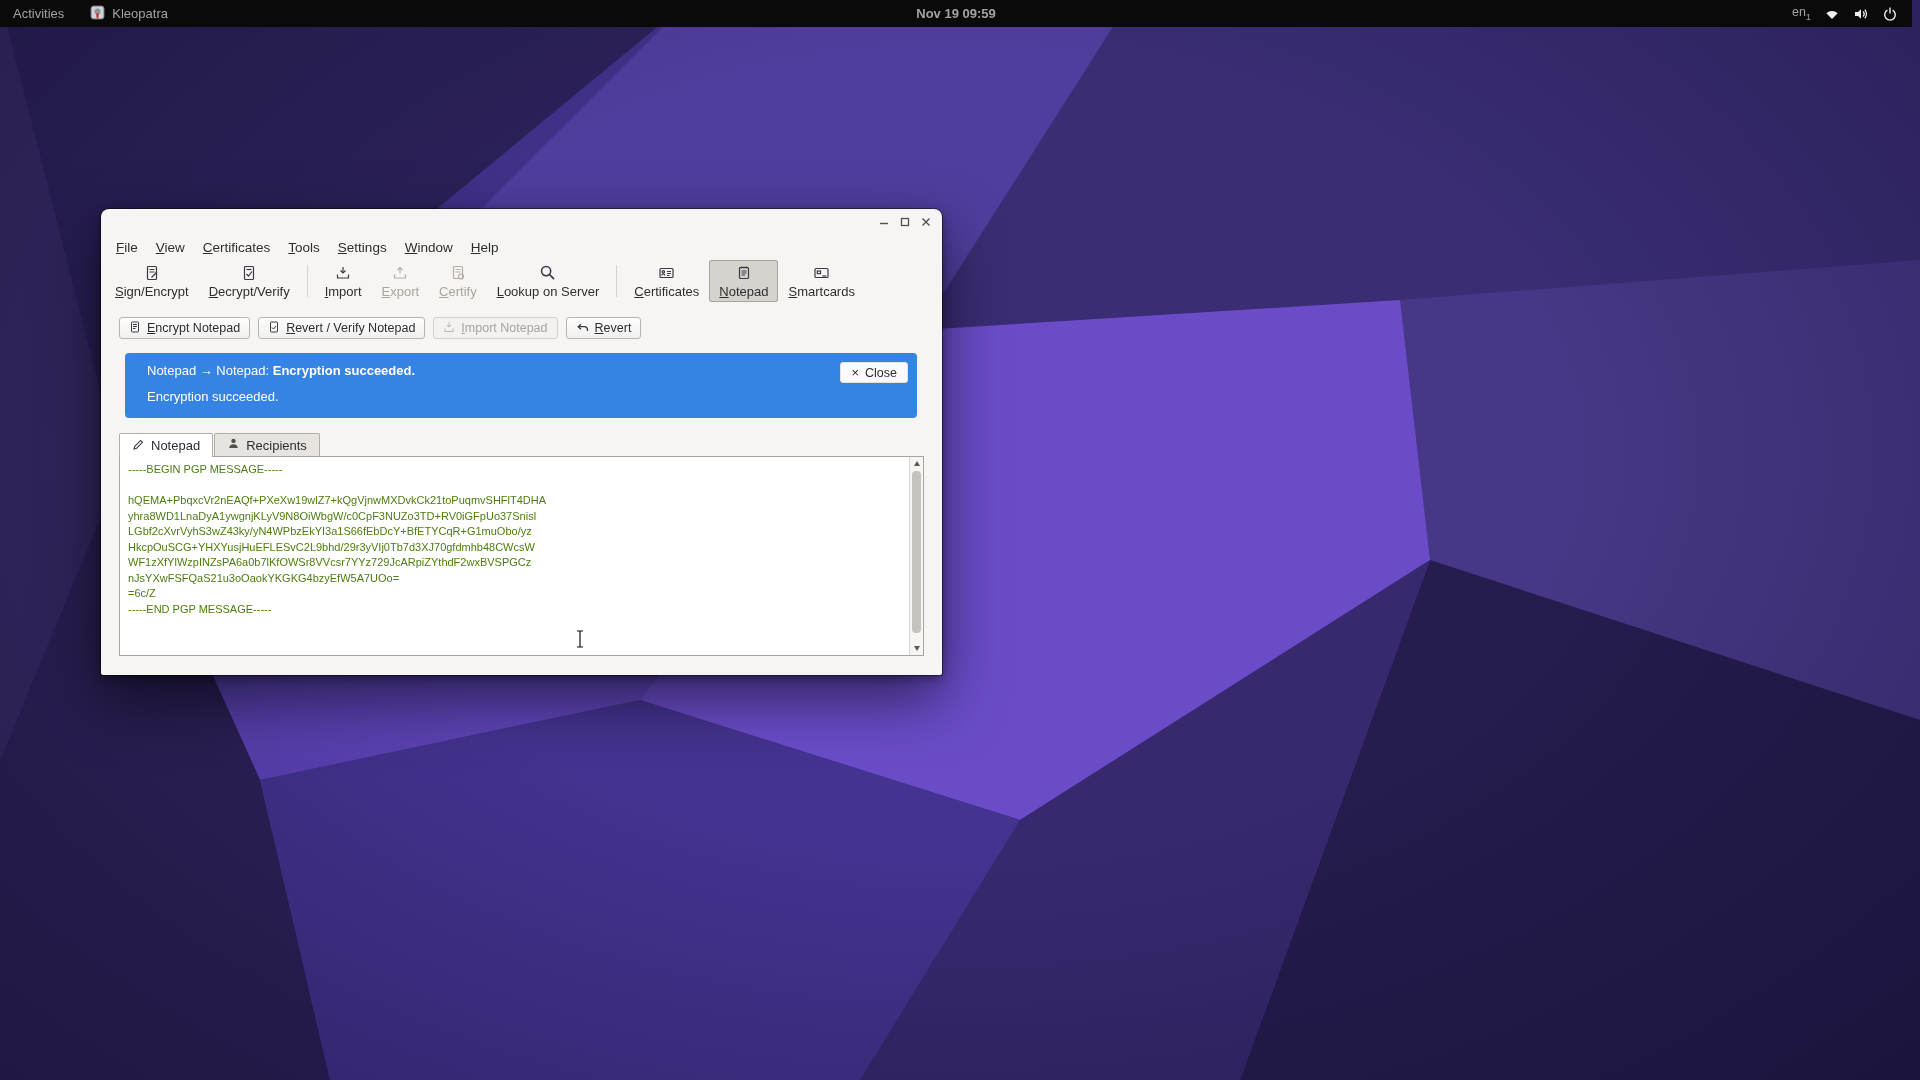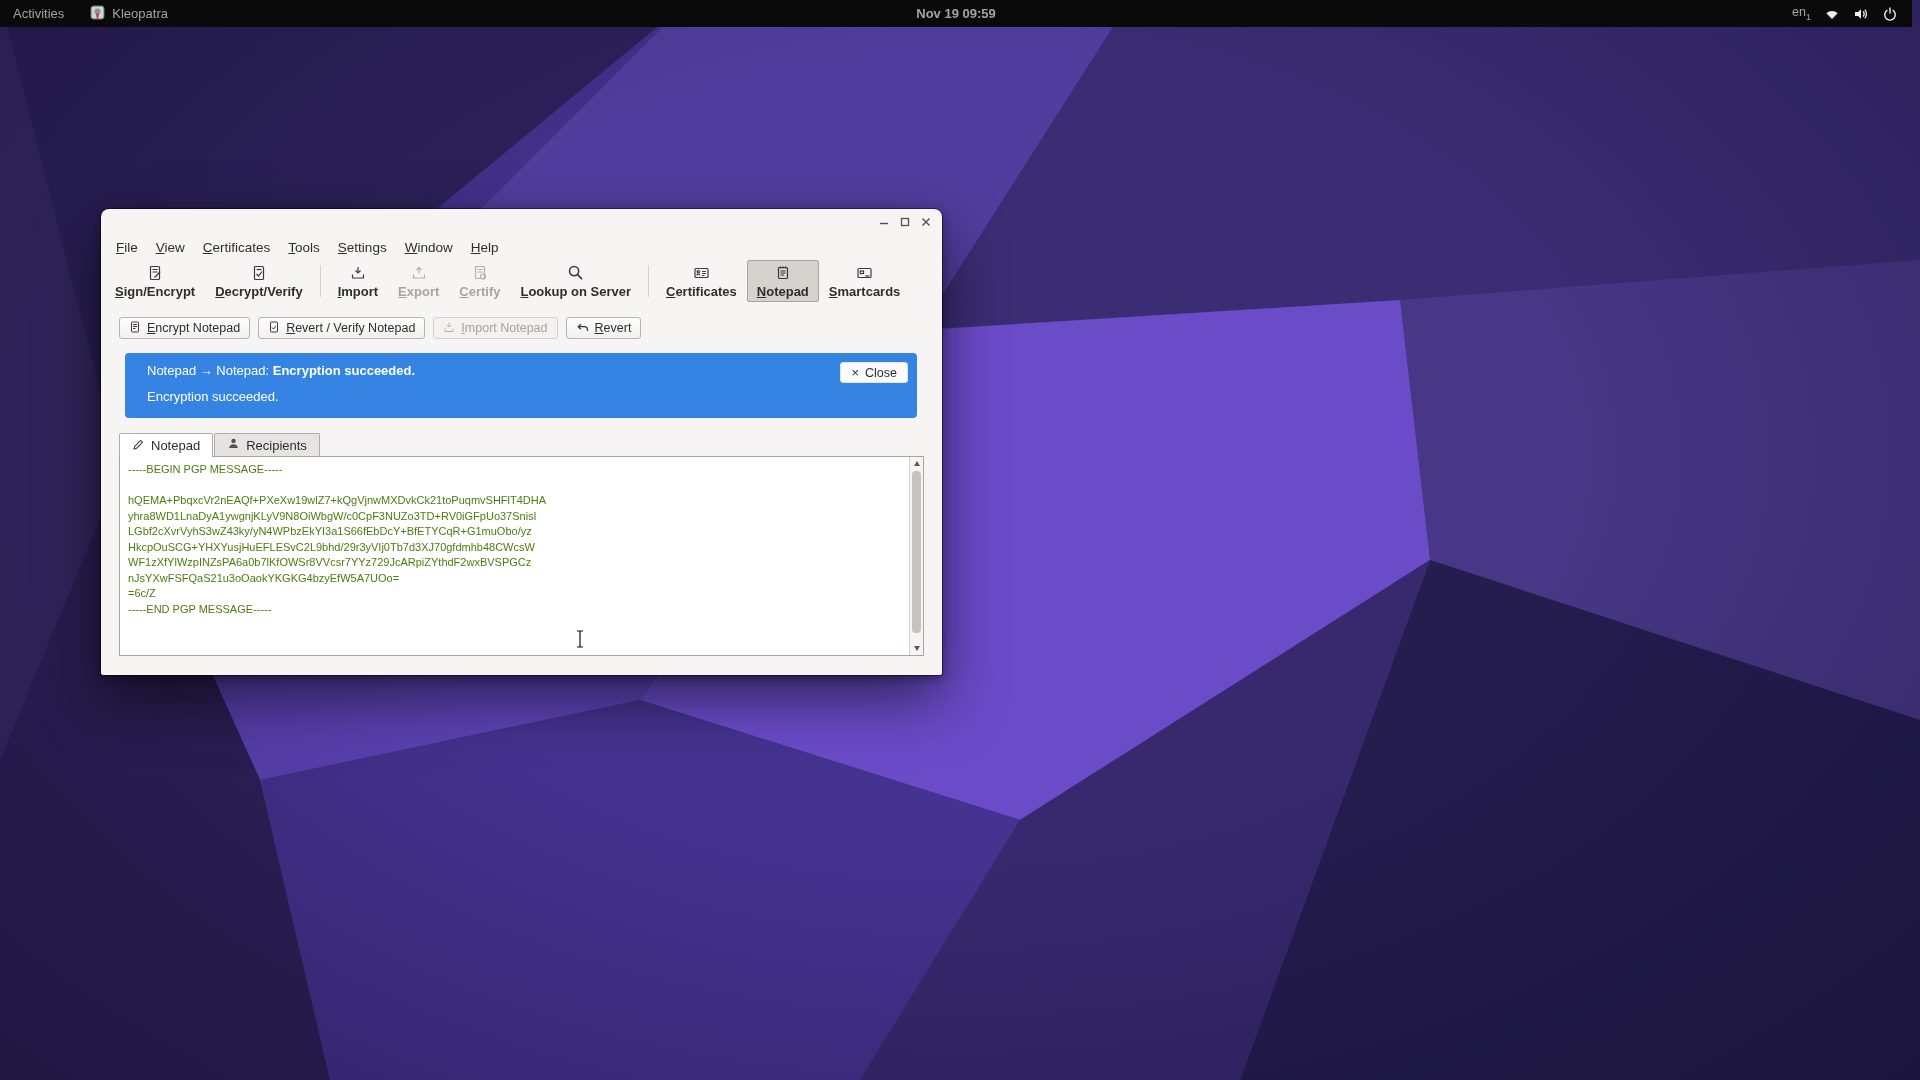--- a/index.html
+++ b/index.html
@@ -43,21 +43,21 @@
     background:transparent; border:none; padding:0; border-radius:50%; }
 
   .menubar { display:flex; align-items:flex-end; height:23px; padding:0 6px; font-size:13.5px; }
   .menu-item { padding:2px 9px; background:none; border:none; font:inherit; color:#2e2e2e; }
   .accel { display:inline-block; }
   .accel::first-letter { text-decoration:underline; }
 
   .toolbar { display:flex; align-items:stretch; padding:3px 6px 5px 4px; height:50px; }
   .tool { display:flex; flex-direction:column; align-items:center; justify-content:center; gap:2px;
     padding:2px 10px; border-radius:3px; font-size:13px; color:#2e2e2e;
-    background:none; border:none; font-family:inherit;font-weight:bold; }
+    background:none; border:none; font-family:inherit; }
   .tool .ticon { height:19px; display:flex; align-items:center; }
   .tool.active { background:#d6d2ce; box-shadow:inset 0 0 0 1px #a9a49e; }
   .tool.disabled { color:#aba49c; }
   .tsep { width:1px; background:#d6d2cf; margin:5px 7px; }
 
   .actionbar { display:flex; gap:8px; padding:10px 12px 0 18px; align-items:center; }
   .btn { display:inline-flex; align-items:center; gap:6px; height:22px; padding:0 9px;
     background:linear-gradient(#fdfdfd,#f1f0ef); border:1px solid #b9b4ae; border-radius:3px;
     font-size:12.5px; color:#2e2e2e; font-family:inherit; }
   .btn.disabled { color:#a9a39c; background:#f3f2f1; border-color:#d4cfc9; }

